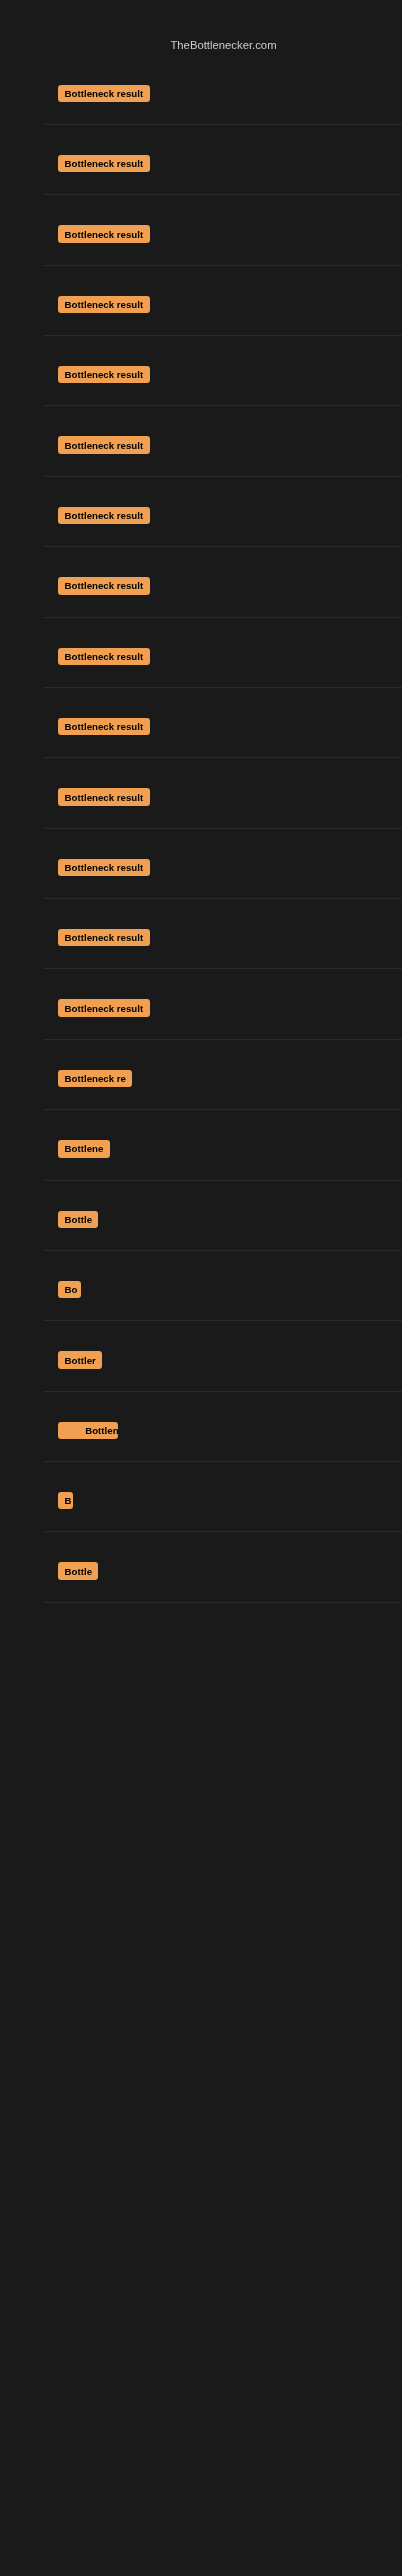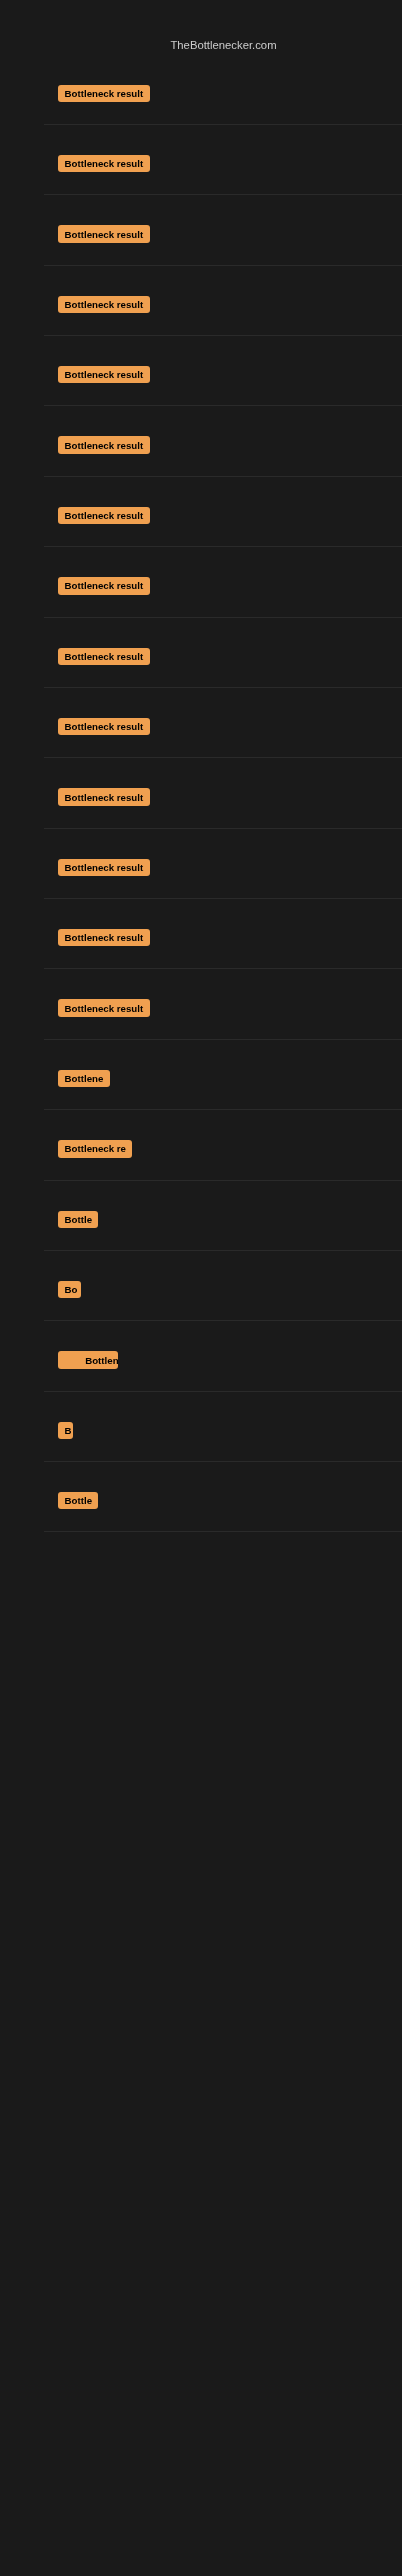--- a/index.html
+++ b/index.html
@@ -54,21 +54,22 @@
     <div class="result-row"><span class="bottleneck-badge" style="max-width: 105px;">Bottleneck result</span></div>
     <div class="result-row"><span class="bottleneck-badge" style="max-width: 105px;">Bottleneck result</span></div>
     <div class="result-row"><span class="bottleneck-badge" style="max-width: 105px;">Bottleneck result</span></div>
     <div class="result-row"><span class="bottleneck-badge" style="max-width: 105px;">Bottleneck result</span></div>
     <div class="result-row"><span class="bottleneck-badge" style="max-width: 105px;">Bottleneck result</span></div>
     <div class="result-row"><span class="bottleneck-badge" style="max-width: 105px;">Bottleneck result</span></div>
     <div class="result-row"><span class="bottleneck-badge" style="max-width: 105px;">Bottleneck result</span></div>
     <div class="result-row"><span class="bottleneck-badge" style="max-width: 97px;">Bottleneck result</span></div>
     <div class="result-row"><span class="bottleneck-badge" style="max-width: 97px;">Bottleneck result</span></div>
     <div class="result-row"><span class="bottleneck-badge" style="max-width: 97px;">Bottleneck result</span></div>
+    <div class="result-row"><span class="bottleneck-badge" style="max-width: 76px;">Bottleneck re</span></div>
     <div class="result-row"><span class="bottleneck-badge" style="max-width: 60px;">Bottlene</span></div>
-    <div class="result-row"><span class="bottleneck-badge" style="max-width: 76px;">Bottleneck re</span></div>
     <div class="result-row"><span class="bottleneck-badge" style="max-width: 47px;">Bottle</span></div>
     <div class="result-row"><span class="bottleneck-badge" style="max-width: 22.5px;">Bo</span></div>
+    <div class="result-row"><span class="bottleneck-badge" style="max-width: 47px;">Bottler</span></div>
     <div class="result-row"><span class="bottleneck-badge" style="max-width: 60px; padding-left: 27px;">Bottlenec</span></div>
     <div class="result-row"><span class="bottleneck-badge" style="max-width: 14.5px;">B</span></div>
     <div class="result-row"><span class="bottleneck-badge" style="max-width: 47px;">Bottle</span></div>
   </div>
 
 
 </body></html>

